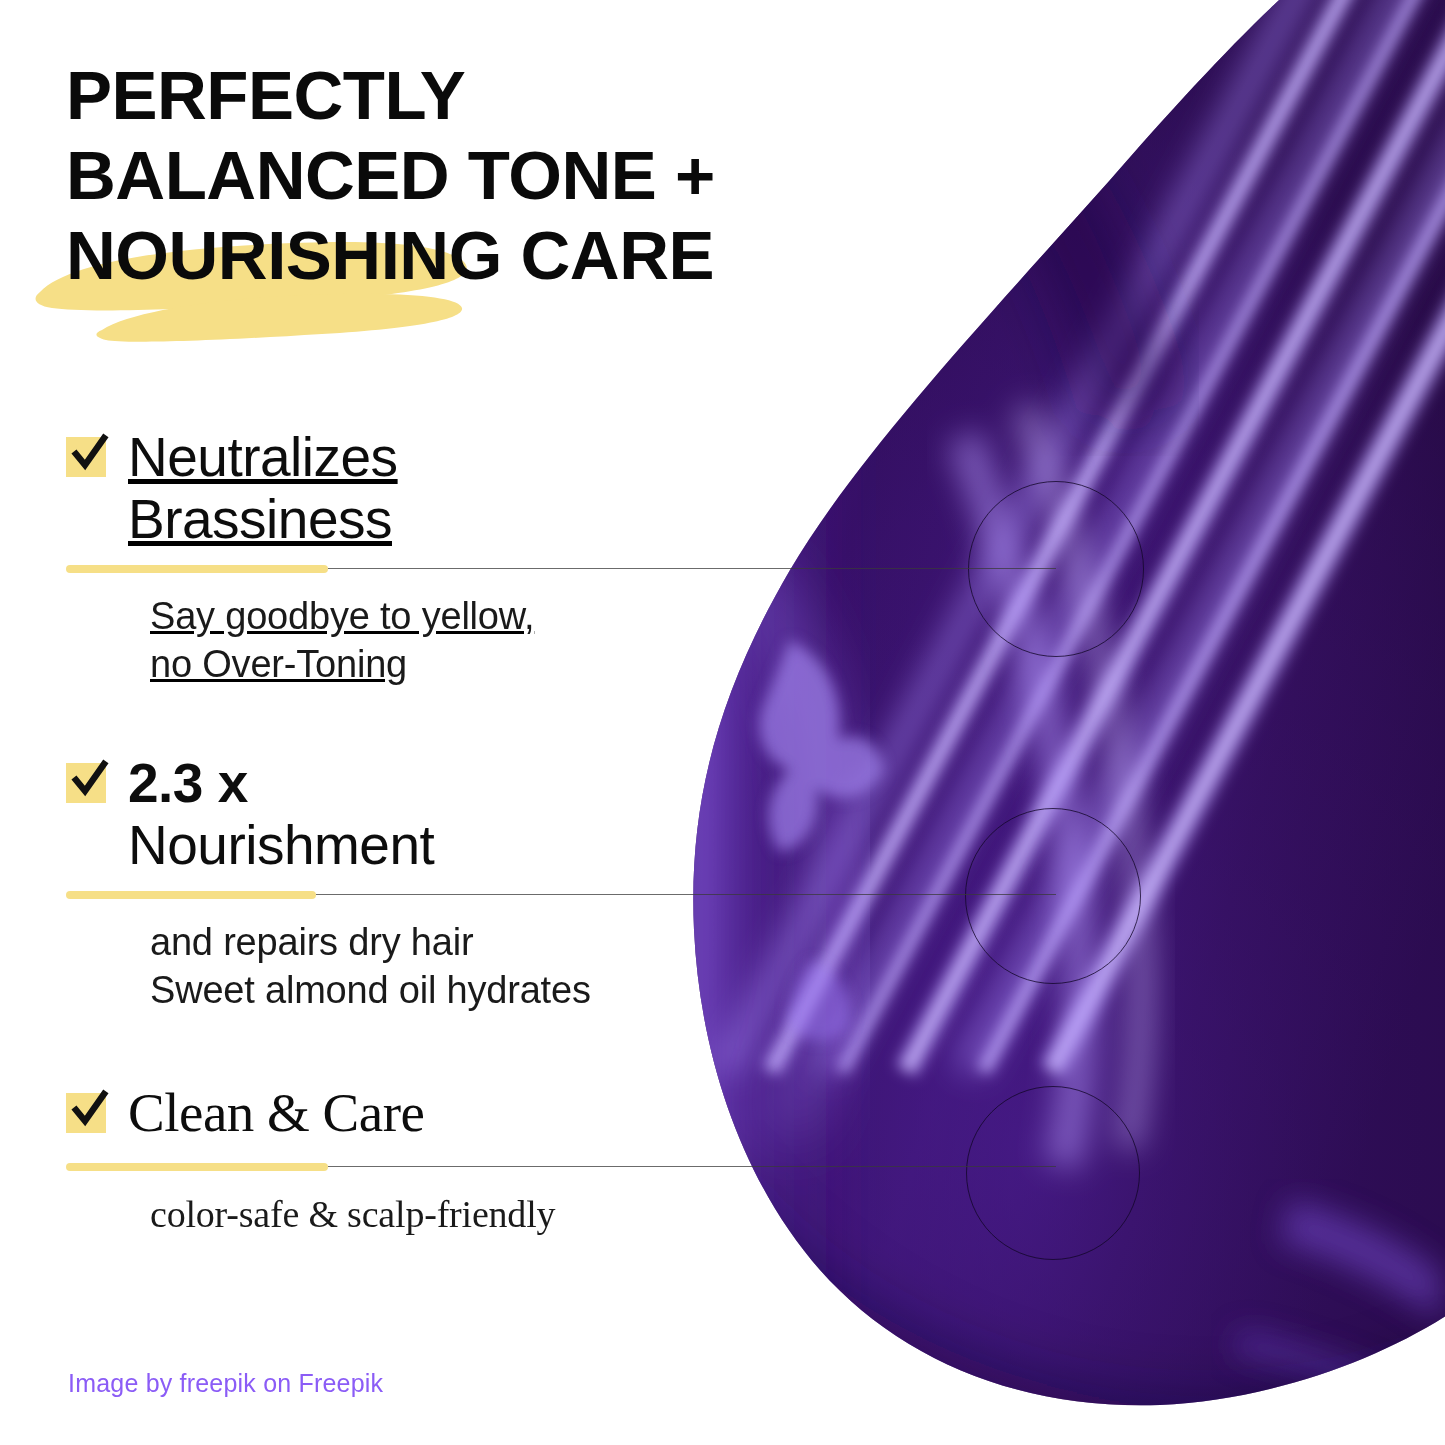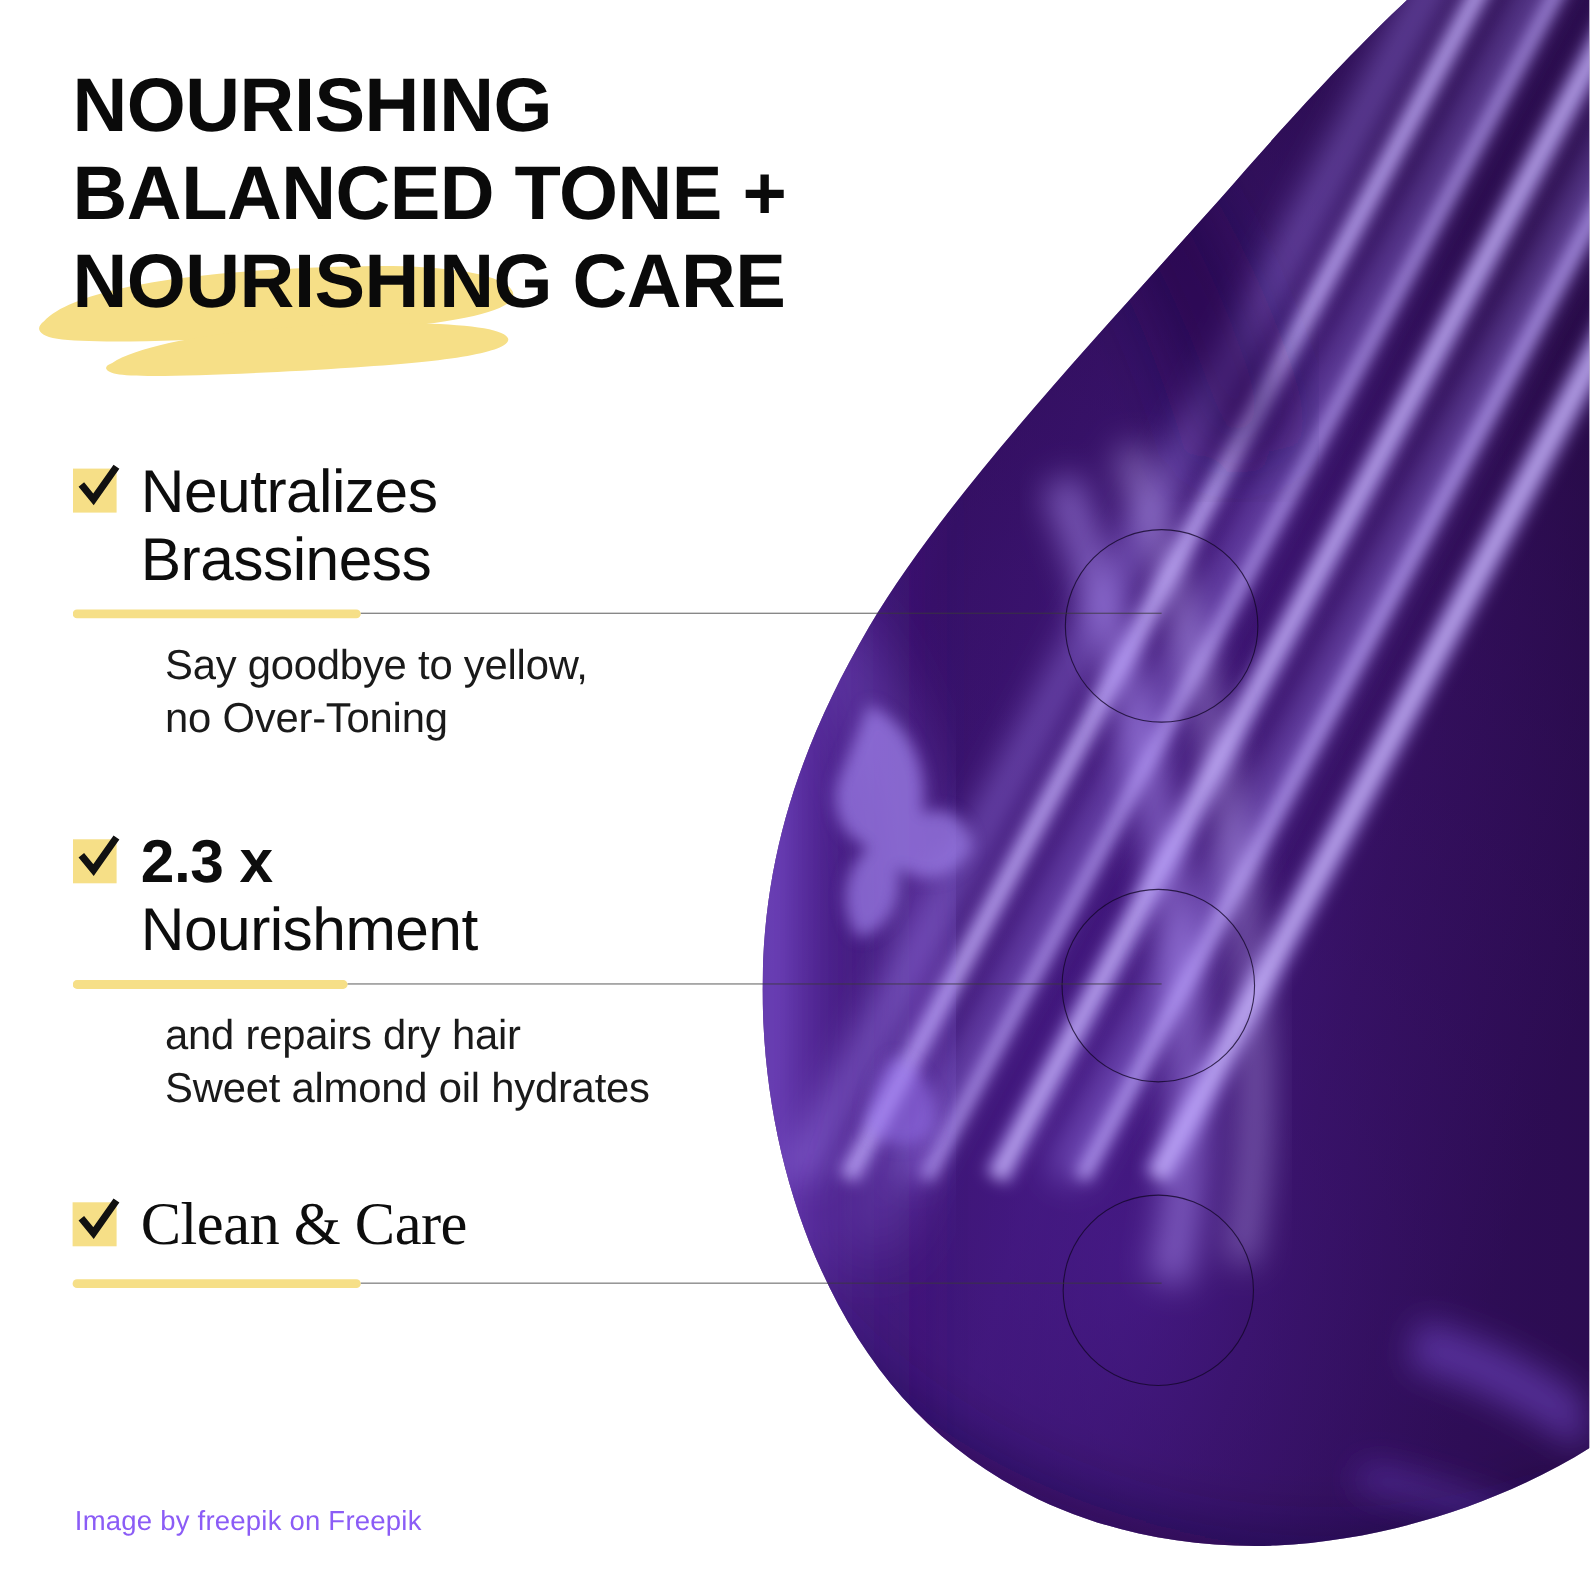--- a/index.html
+++ b/index.html
@@ -261,26 +261,26 @@
   <div class="callout-circle" style="left:965px; top:808px; width:174px; height:174px;"></div>
   <div class="callout-circle" style="left:966px; top:1086px; width:172px; height:172px;"></div>
 
   <div class="headline">
     <svg class="headline-swash" viewBox="0 0 470 120" width="470" height="120">
       <path d="M8,58 C40,24 170,10 300,8 C370,7 418,14 432,28 C446,44 406,58 300,66
                C190,74 60,80 20,74 C2,71 0,64 8,58 Z" fill="#f6df87"></path>
       <path d="M70,96 C110,70 250,58 350,60 C400,61 428,66 430,74 C432,84 392,94 290,100
                C180,107 92,110 74,106 C62,103 62,99 70,96 Z" fill="#f6df87"></path>
     </svg>
-    <div class="headline-line">NOURISHING</div>
+    <div class="headline-line">PERFECTLY</div>
     <div class="headline-line">BALANCED TONE +</div>
     <div class="headline-line">NOURISHING CARE</div>
   </div>
 
-  <div class="feature" style="top:415px; width:1000px;">
+  <div class="feature" style="top:426px; width:1000px;text-decoration:underline;">
     <div class="feature-head">
       <span class="check-badge">
         <svg viewBox="0 0 40 44">
             <path d="M6,22 L15,33 L34,6" stroke="#111111" stroke-width="6.5" fill="none" stroke-linecap="square"></path>
           </svg>
       </span>
       <div class="feature-title">
         <span>Neutralizes</span>
         <span class="ft-line2">Brassiness</span>
       </div>
@@ -326,18 +326,19 @@
       </span>
       <div class="feature-title">
         <span>Clean &amp; Care</span>
       </div>
     </div>
     <div class="rule-row" style="margin-top:18px;">
       <div class="rule-yellow" style="width:262px;"></div>
       <div class="rule-thin" style="left:262px; width:728px;"></div>
     </div>
     <div class="feature-desc">
+      <div>color-safe &amp; scalp-friendly</div>
     </div>
   </div>
 
   <div class="credit">Image by freepik on Freepik</div>
 
 </div>
 
 </body></html>

